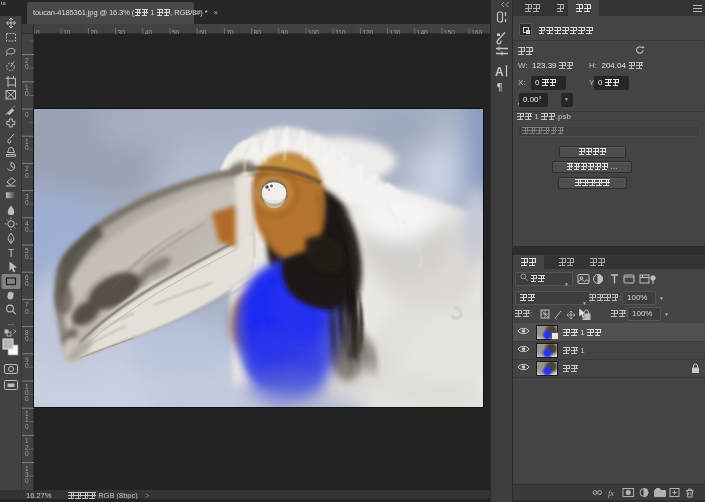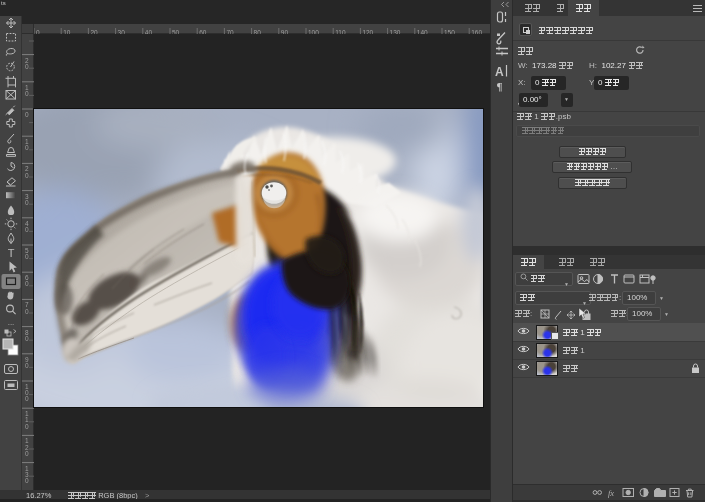--- a/index.html
+++ b/index.html
@@ -51,20 +51,21 @@
  radial-gradient(circle at 52% 70%, #2b33ea 0 20%, transparent 42%),
  radial-gradient(circle at 72% 35%, #4a4138 0 22%, transparent 48%),
  radial-gradient(circle at 25% 35%, #9a948a 0 28%, transparent 52%),
  linear-gradient(115deg,#b2bace,#ddd9d3);border:1px solid #1a1a1a}
 
 </style></head>
 <body>
 <div id="app">
   <div class="abs" id="tabbar"></div>
   <div class="abs" id="tinytl">ts</div>
+  <div class="abs" id="tab">toucan-4185361.jpg @ 16.3% (<span class="zh"></span><span class="zh"></span> 1 <span class="zh"></span><span class="zh"></span>, RGB/8#) * <span class="x">×</span></div>
   <div class="abs" id="toolbar">
       <svg width="22" height="474" viewBox="0 0 22 474">
     <g stroke="#bdbdbd" fill="none" stroke-width="1">
 
       <path d="M11 2 L11 12 M6.5 7 L15.5 7 M11 12 l-2 -2 M11 12 l2 -2 M6.5 7 l2 -2 M6.5 7 l2 2 M15.5 7 l-2 -2 M15.5 7 l-2 2 M11 2 l-2 2 M11 2 l2 2"></path>
 
       <rect x="6.5" y="17.5" width="9" height="7.5" stroke-dasharray="1.8 1.3"></rect>
 
       <path d="M8 38 c-2-1.3-1.8-3.6 .5-4.8 c2.3-1.2 5.4-.8 6.3 .7 c.9 1.6-.4 3.5-3 3.9 c-1.8 .3-3.1 0-3.6-.1 c-1.3-.2-2.2 .5-1.8 1.9"></path>
 
@@ -424,22 +425,22 @@
       <div style="position:absolute;left:2.5px;top:2.5px;width:6px;height:6px;border:1px solid #cfcfcf"></div>
       <div style="position:absolute;left:6px;top:6px;width:4px;height:4px;background:#cfcfcf"></div>
     </div>
     <div class="lbl" style="left:25px;top:25px;color:#d6d6d6;font-size:8.5px"><span class="zh"></span><span class="zh"></span><span class="zh"></span><span class="zh"></span><span class="zh"></span><span class="zh"></span><span class="zh"></span></div>
     <div class="sep" style="top:40px"></div>
     <div class="lbl" style="left:4px;top:46px;color:#cacaca;font-size:9px"><span class="zh"></span><span class="zh"></span></div>
     <svg class="abs" style="left:122px;top:45px" width="10" height="10" viewBox="0 0 10 10">
         <path d="M8 5 a3.2 3.2 0 1 1 -1.2 -2.5" stroke="#b5b5b5" fill="none" stroke-width="1.2"></path>
         <path d="M7.5 0.5 L7 3.2 L9.6 3 Z" fill="#b5b5b5"></path>
       </svg>
-    <div class="lbl" style="left:5px;top:61px">W:&nbsp; <span class="val">173.28</span> <span class="zh"></span><span class="zh"></span></div>
-    <div class="lbl" style="left:76px;top:61px">H:&nbsp; <span class="val">102.27</span> <span class="zh"></span><span class="zh"></span></div>
+    <div class="lbl" style="left:5px;top:61px">W:&nbsp; <span class="val">123.39</span> <span class="zh"></span><span class="zh"></span></div>
+    <div class="lbl" style="left:76px;top:61px">H:&nbsp; <span class="val">204.04</span> <span class="zh"></span><span class="zh"></span></div>
     <div class="lbl" style="left:5px;top:78px">X:</div>
     <div class="inp" style="left:18px;top:76px;width:35px;height:14px">0 <span class="zh"></span><span class="zh"></span></div>
     <div class="lbl" style="left:76px;top:78px">Y:</div>
     <div class="inp" style="left:81px;top:76px;width:35px;height:14px">0 <span class="zh"></span><span class="zh"></span></div>
     <svg class="abs" style="left:4px;top:95px" width="11" height="10" viewBox="0 0 11 10">
         <path d="M1 9 L10 9 M1.5 8.5 L8 1.5 M5.5 5 A4.5 4.5 0 0 1 7 8.5" stroke="#c6c6c6" fill="none" stroke-width="1"></path>
       </svg>
     <div class="inp" style="left:6px;top:93px;width:29px;height:14px">0.00°</div>
     <div class="inp" style="left:48px;top:93px;width:12px;height:14px;padding-left:3px;color:#b0b0b0;font-size:5px;line-height:13px">▼</div>
     <div class="sep" style="top:111px"></div>

